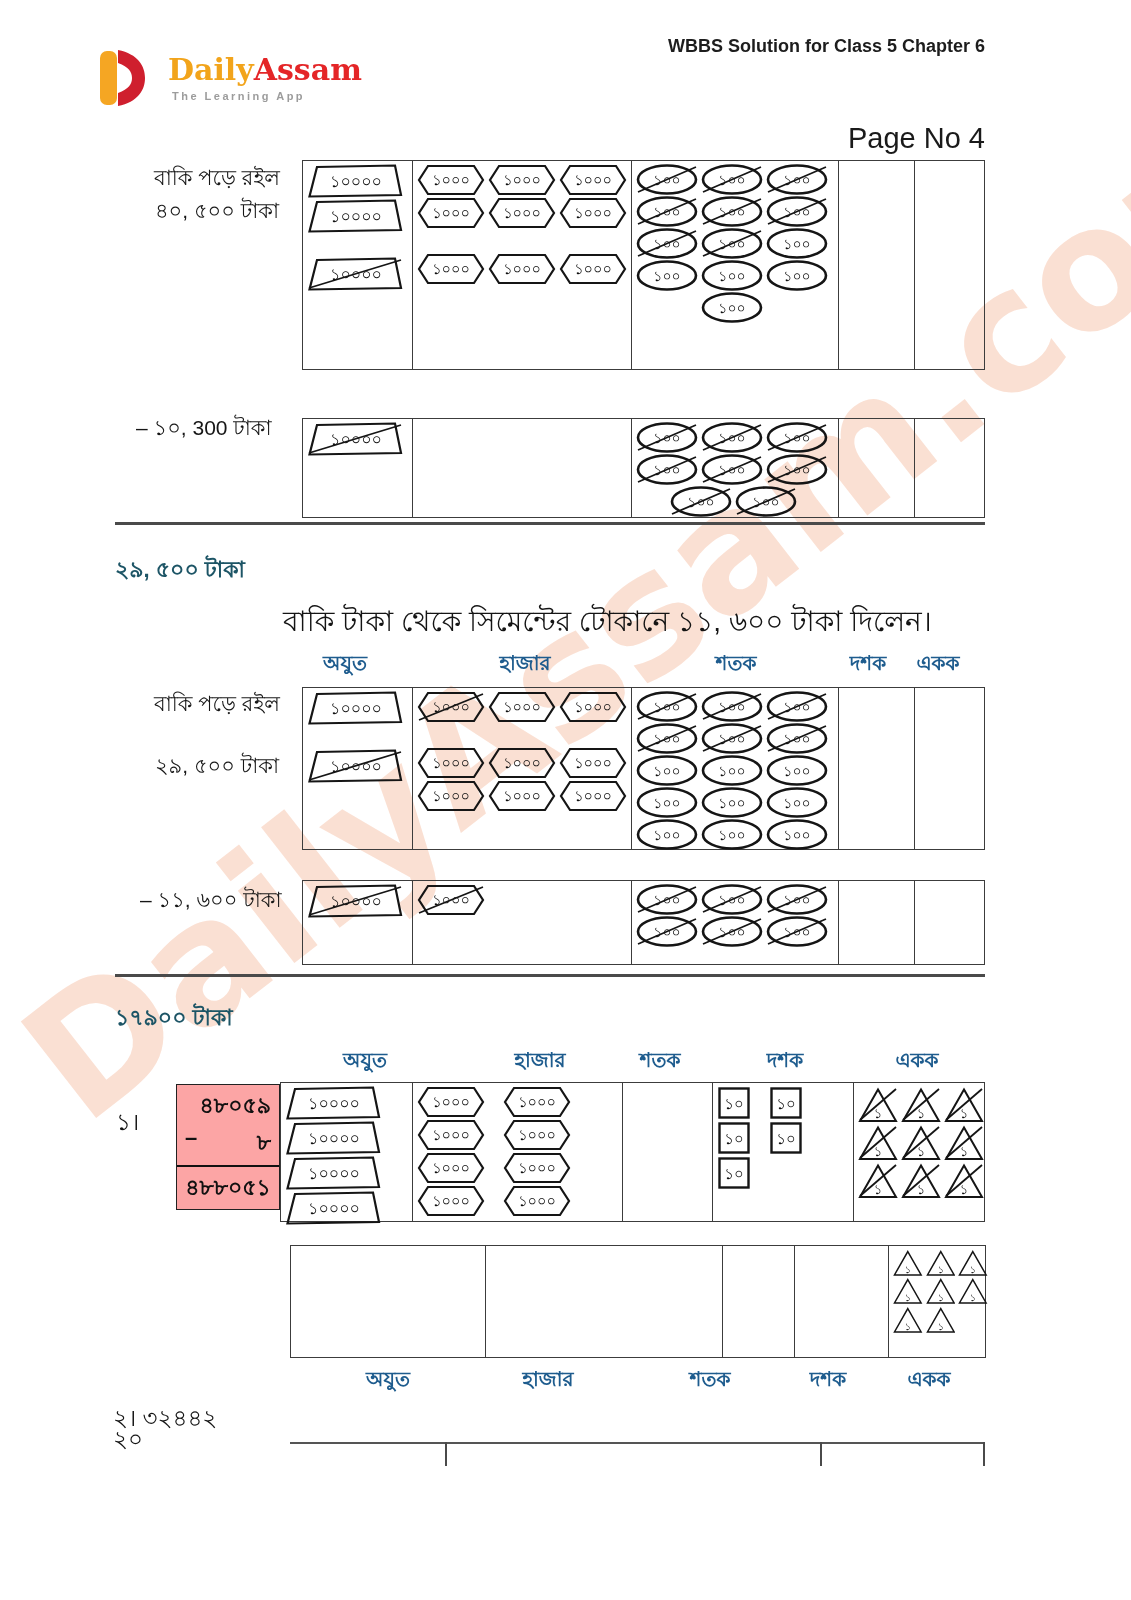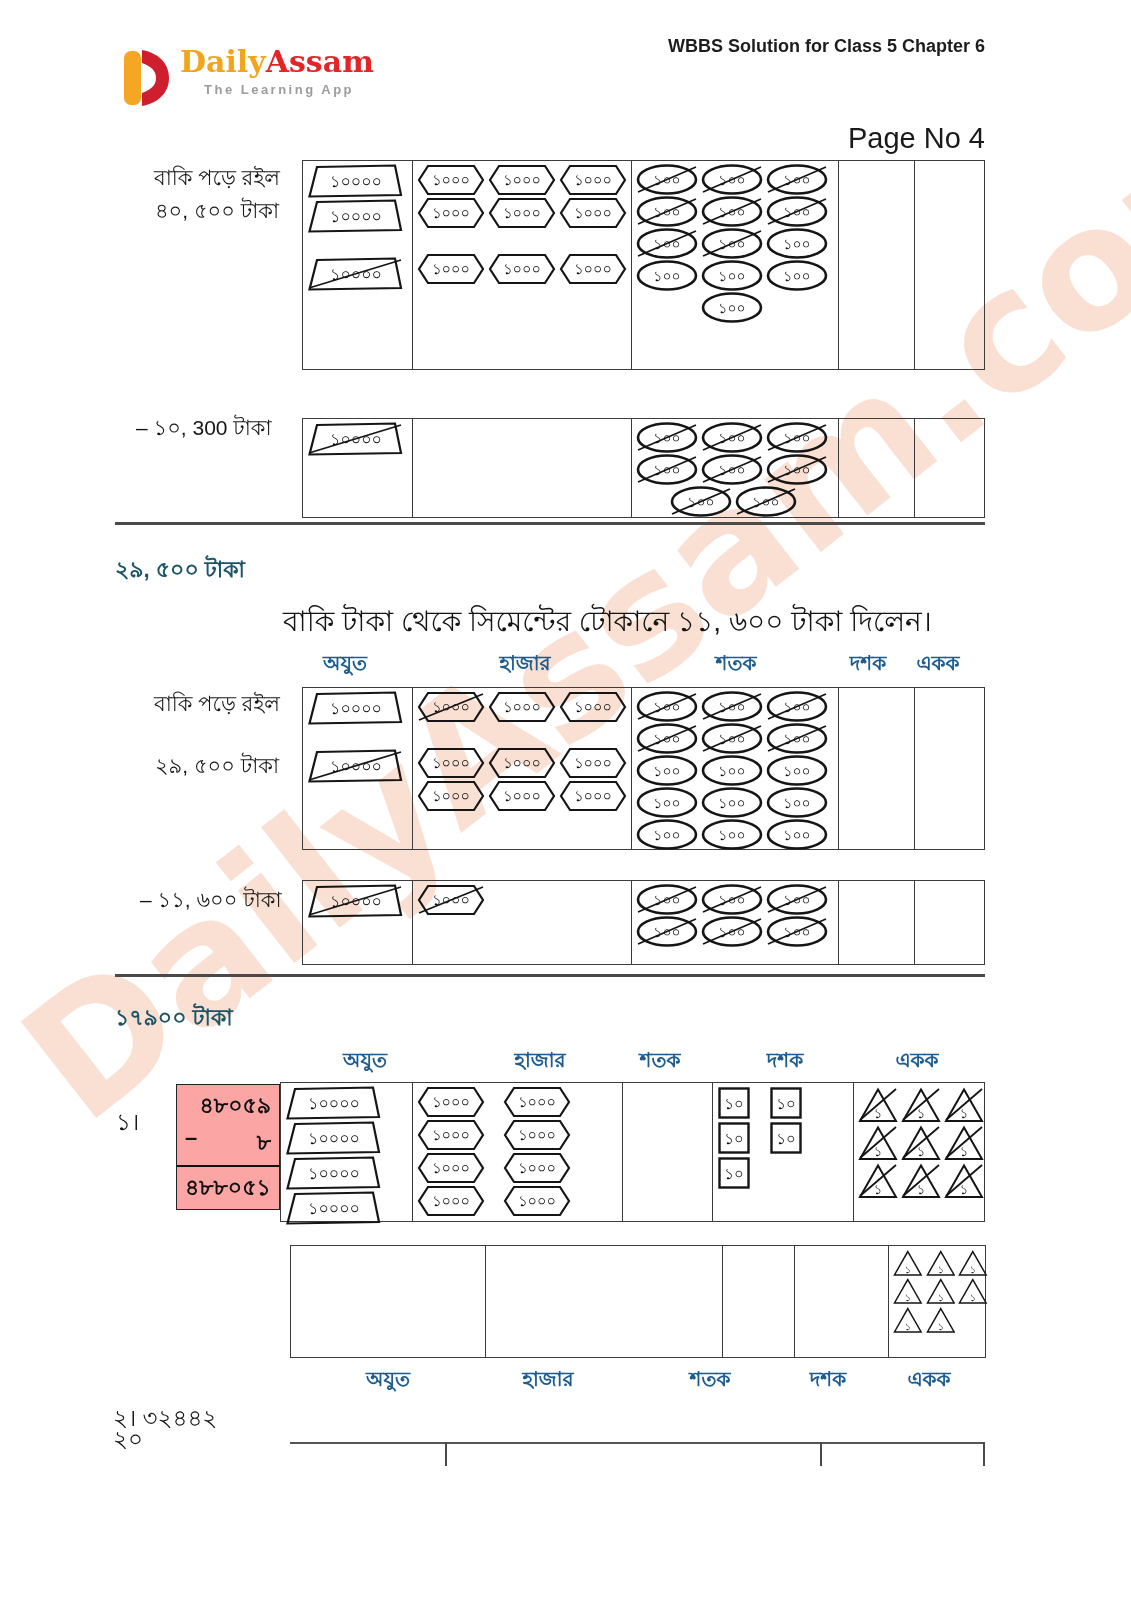--- a/index.html
+++ b/index.html
@@ -5,25 +5,25 @@
   html,body{margin:0;padding:0;background:#e8e8e8;}
   .page{position:relative;width:1131px;height:1600px;background:#ffffff;overflow:hidden;
         font-family:"Liberation Sans", sans-serif;color:#161616;}
   .abs{position:absolute;}
   
   .watermark{position:absolute;left:100px;top:980px;transform:rotate(-38deg);transform-origin:left bottom;
     font-size:168px;font-weight:bold;line-height:1;color:#f2a57f;opacity:0.34;white-space:nowrap;z-index:0;
     font-family:"DejaVu Sans", sans-serif;}
   .z{position:absolute;z-index:2;}
   
-  .logo{left:120px;top:46px;display:flex;align-items:flex-start;gap:8px;}
+  .logo{left:96px;top:46px;display:flex;align-items:center;gap:20px;}
   .logo-line{font-family:"DejaVu Serif", serif;font-weight:bold;font-size:30px;line-height:1.05;}
   .logo-daily{color:#f2a41b;}
   .logo-assam{color:#e42527;}
-  .logo-tag{font-size:13px;font-weight:bold;letter-spacing:2.5px;color:#9c9c9c;margin-top:4px;margin-left:24px;}
+  .logo-tag{font-size:11px;font-weight:bold;letter-spacing:2.5px;color:#9c9c9c;margin-top:4px;margin-left:4px;}
   .head-right{right:146px;top:36px;text-align:right;}
   .head-title{font-size:18px;font-weight:600;color:#1d1d1d;}
   .head-subtitle{font-size:22px;font-weight:bold;color:#111;margin-top:4px;}
   .page-no{right:146px;top:122px;font-size:29px;color:#1a1a1a;}
   
   .divider{position:absolute;z-index:2;height:3px;background:#4a4a4a;}
   .vstub{position:absolute;z-index:2;width:2px;background:#4a4a4a;}
   
   .ptable{position:absolute;z-index:2;display:flex;align-items:stretch;border:1.6px solid #3c3c3c;box-sizing:border-box;}
   .pcell{border-right:1.4px solid #3c3c3c;box-sizing:border-box;padding:3px 4px;overflow:visible;}
@@ -36,21 +36,21 @@
   .row-label{font-size:21px;color:#161616;line-height:1.55;text-align:center;}
   .amount{font-size:22px;font-weight:bold;color:#1d5566;}
   .sentence{font-size:28px;color:#141414;}
   .hdr{position:absolute;z-index:2;transform:translateX(-50%);font-size:20px;font-weight:bold;color:#1e5c8e;white-space:nowrap;}
   
   .qnum{font-size:23px;color:#141414;}
   .calc-box{position:absolute;z-index:2;width:104px;background:#fca5a5;border:1.7px solid #222;
             box-sizing:border-box;font-size:22px;font-weight:bold;color:#111;padding:3px 0 2px;}
   .calc-top{text-align:right;padding:0 8px;}
   .calc-mid{display:flex;justify-content:space-between;padding:0 8px 3px;border-bottom:2.2px solid #111;}
-  .calc-res{text-align:left;padding:3px 8px 0;}
+  .calc-res{text-align:center;padding:3px 8px 0;}
   
   .footer-pill{position:absolute;z-index:2;left:398px;top:1498px;width:334px;height:47px;background:#7030a0;
     border:2.5px solid #3a1560;border-radius:26px;display:flex;align-items:center;justify-content:center;
     font-size:22px;color:#c2a9d8;box-sizing:border-box;cursor:pointer;}
 </style>
 </head>
 <body>
 
 <div class="page">
 

